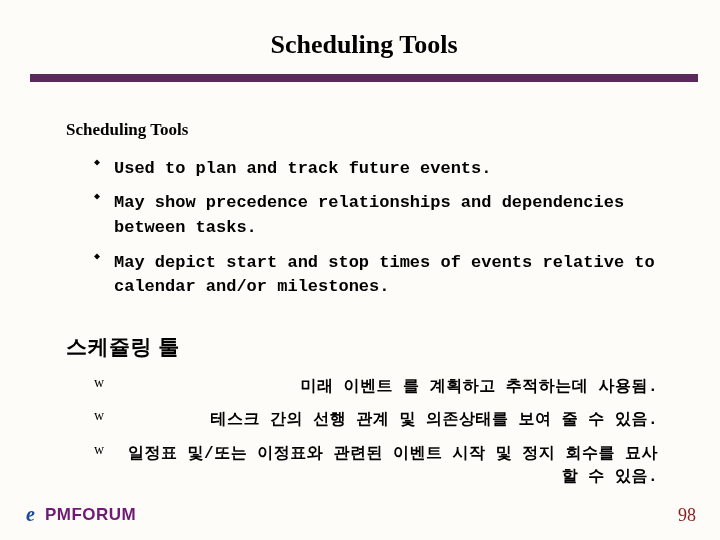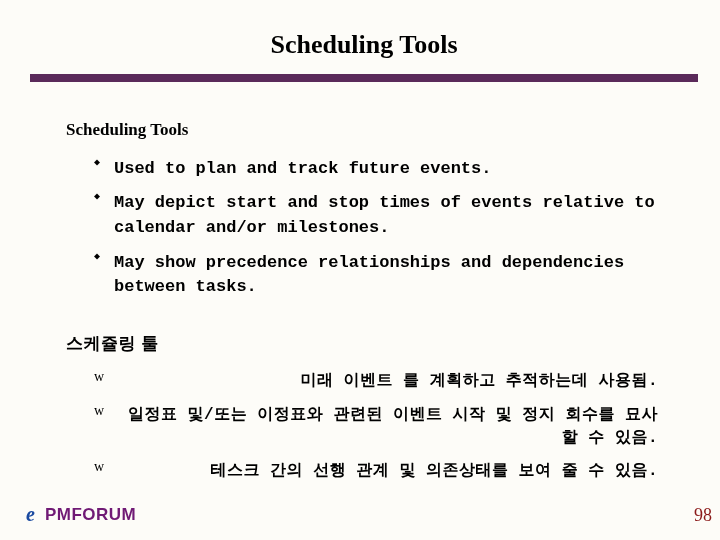--- a/index.html
+++ b/index.html
@@ -60,21 +60,21 @@
     top: 1px;
     font-family: "Times New Roman", serif;
     font-weight: normal;
   }
   .kr {
     font-family: "Malgun Gothic", "Apple SD Gothic Neo", sans-serif;
     font-weight: bold;
     letter-spacing: 0.5px;
   }
   .kr .section-heading {
-    font-size: 17px;
+    font-size: 21px;
   }
   .kr li {
     font-size: 16px;
     text-align: right;
   }
   .footer-logo {
     position: absolute;
     left: 14px;
     bottom: 10px;
     display: flex;
@@ -90,49 +90,49 @@
   .logo-text {
     font-size: 17px;
     font-weight: bold;
     color: #701a75;
     letter-spacing: 0.5px;
     font-family: Arial, sans-serif;
     margin-left: 2px;
   }
   .page-num {
     position: absolute;
-    right: 8px;
+    right: 24px;
     bottom: 14px;
     color: #8b1a1a;
     font-size: 18px;
     font-family: "Times New Roman", serif;
   }
 </style>
 </head>
 <body>
 
 <div class="title">Scheduling Tools</div>
 <div class="rule"></div>
 
 <div class="content">
   <div>
     <div class="section-heading">Scheduling Tools</div>
     <ul>
       <li>Used to plan and track future events.</li>
+      <li>May show precedence relationships and dependencies between tasks.</li>
       <li>May depict start and stop times of events relative to calendar and/or milestones.</li>
-      <li>May show precedence relationships and dependencies between tasks.</li>
     </ul>
   </div>
 
   <div class="kr">
     <div class="section-heading">스케쥴링 툴</div>
     <ul>
       <li>미래 이벤트 를 계획하고 추적하는데 사용됨.</li>
+      <li>테스크 간의 선행 관계 및 의존상태를 보여 줄 수 있음.</li>
       <li>일정표 및/또는 이정표와 관련된 이벤트 시작 및 정지 회수를 묘사할 수 있음.</li>
-      <li>테스크 간의 선행 관계 및 의존상태를 보여 줄 수 있음.</li>
     </ul>
   </div>
 </div>
 
 <div class="footer-logo">
   <span class="logo-e">e</span>
   <span class="logo-text">PMFORUM</span>
 </div>
 
 <div class="page-num">98</div>

